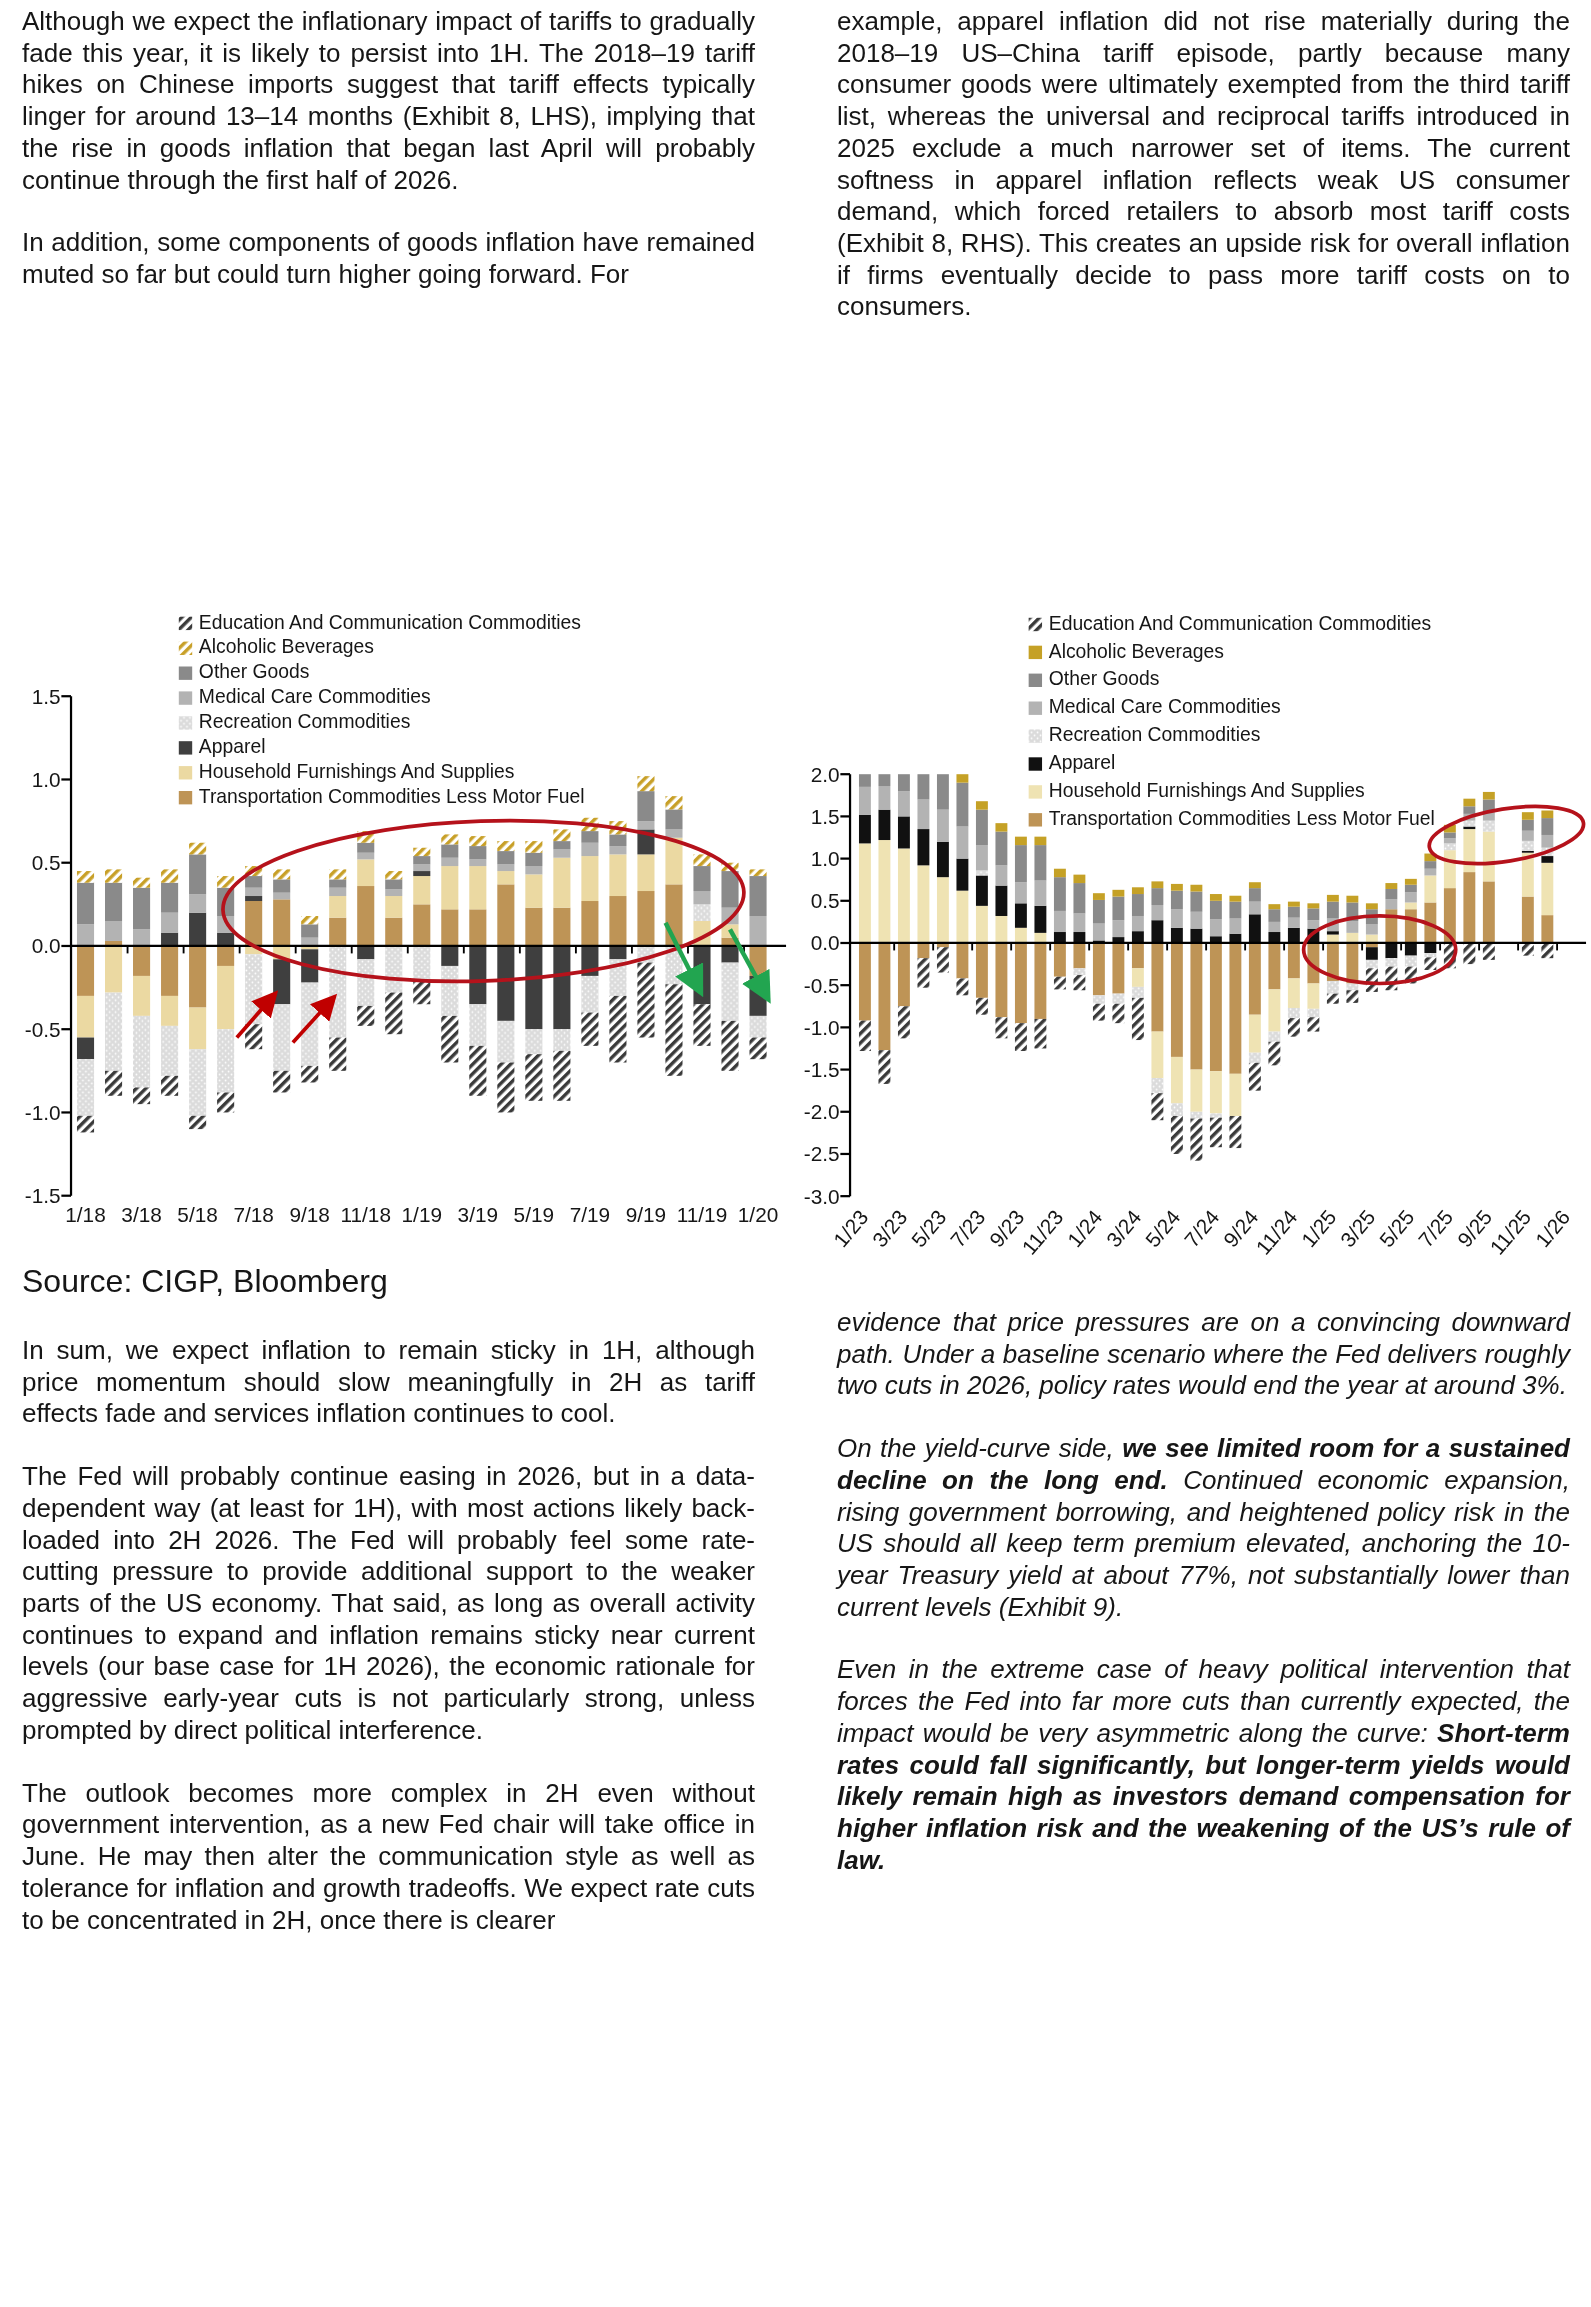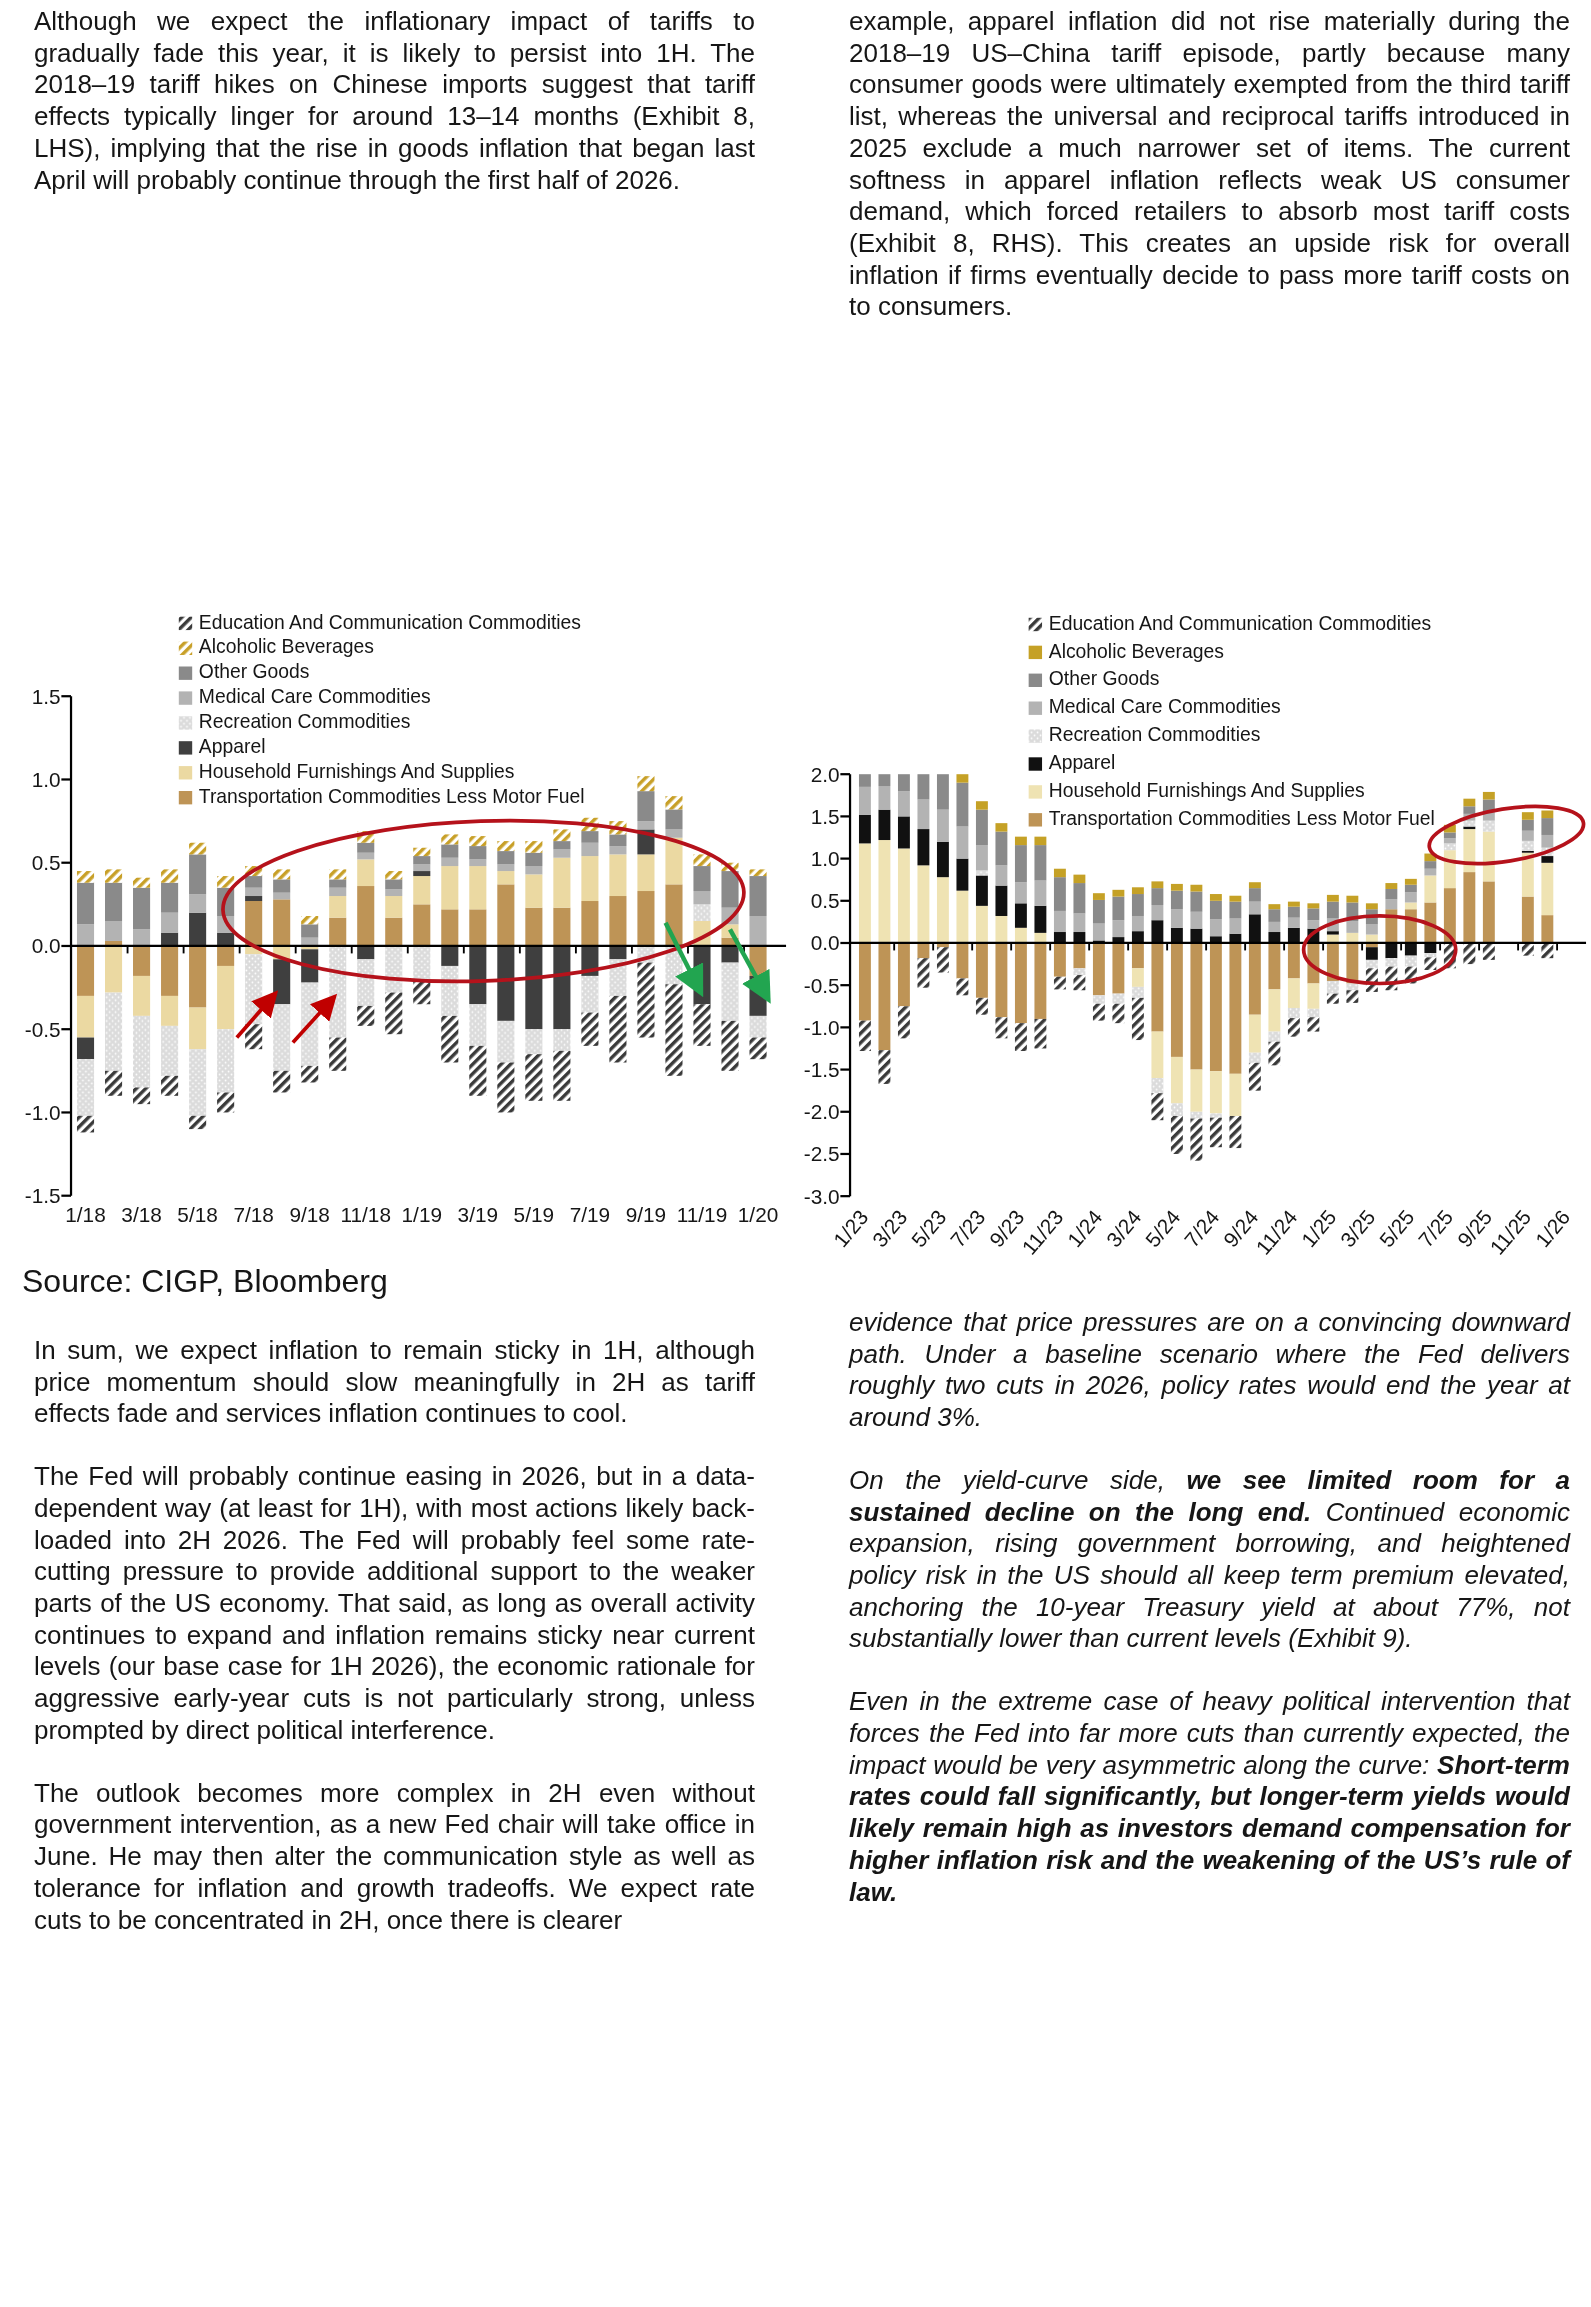--- a/index.html
+++ b/index.html
@@ -1,33 +1,34 @@
 <!DOCTYPE html>
 <html style="font-size:12px"><head>
 <meta charset="utf-8">
 <style>
   html,body{margin:0;padding:0;background:#ffffff;}
   .page{position:relative;width:1592px;height:2307px;background:#fff;
         font-family:"Liberation Sans", sans-serif;color:#161616;overflow:hidden;}
   .col{position:absolute;width:733px;text-align:justify;font-size:26px;line-height:1.22;}
-  .col p{margin:0 0 31px 12px;}
+  .col p{margin:0 0 31px 0;}
   .col p:last-child{margin-bottom:0;}
   .exhibit-title{position:absolute;left:22px;top:510px;font-size:34px;font-weight:400;}
   .source{position:absolute;left:22px;top:1263px;font-size:32px;}
   .chart{position:absolute;}
   .b{font-weight:bold;}
   svg text{font-family:"Liberation Sans", sans-serif;}
 </style>
 </head>
 <body>
 
 <div class="page">
 
   <div class="col" style="left:22px;top:6px;">
     <p>Although we expect the inflationary impact of tariffs to gradually fade this year, it is likely to persist into 1H. The 2018–19 tariff hikes on Chinese imports suggest that tariff effects typically linger for around 13–14 months (Exhibit 8, LHS), implying that the rise in goods inflation that began last April will probably continue through the first half of 2026.</p>
+    <p>In addition, some components of goods inflation have remained muted so far but could turn higher going forward. For</p>
   </div>
   <div class="col" style="left:837px;top:6px;">
     <p>example, apparel inflation did not rise materially during the 2018–19 US–China tariff episode, partly because many consumer goods were ultimately exempted from the third tariff list, whereas the universal and reciprocal tariffs introduced in 2025 exclude a much narrower set of items. The current softness in apparel inflation reflects weak US consumer demand, which forced retailers to absorb most tariff costs (Exhibit 8, RHS). This creates an upside risk for overall inflation if firms eventually decide to pass more tariff costs on to consumers.</p>
   </div>
 
 
   <div class="chart" style="left:18.6px;top:588px;" id="chart-left"><svg width="773" height="681" viewBox="0 0 1040 915">
         <defs>
           <pattern id="pd0" width="9" height="9" patternUnits="userSpaceOnUse" patternTransform="rotate(45)">
             <rect width="9" height="9" fill="#ffffff"></rect>

